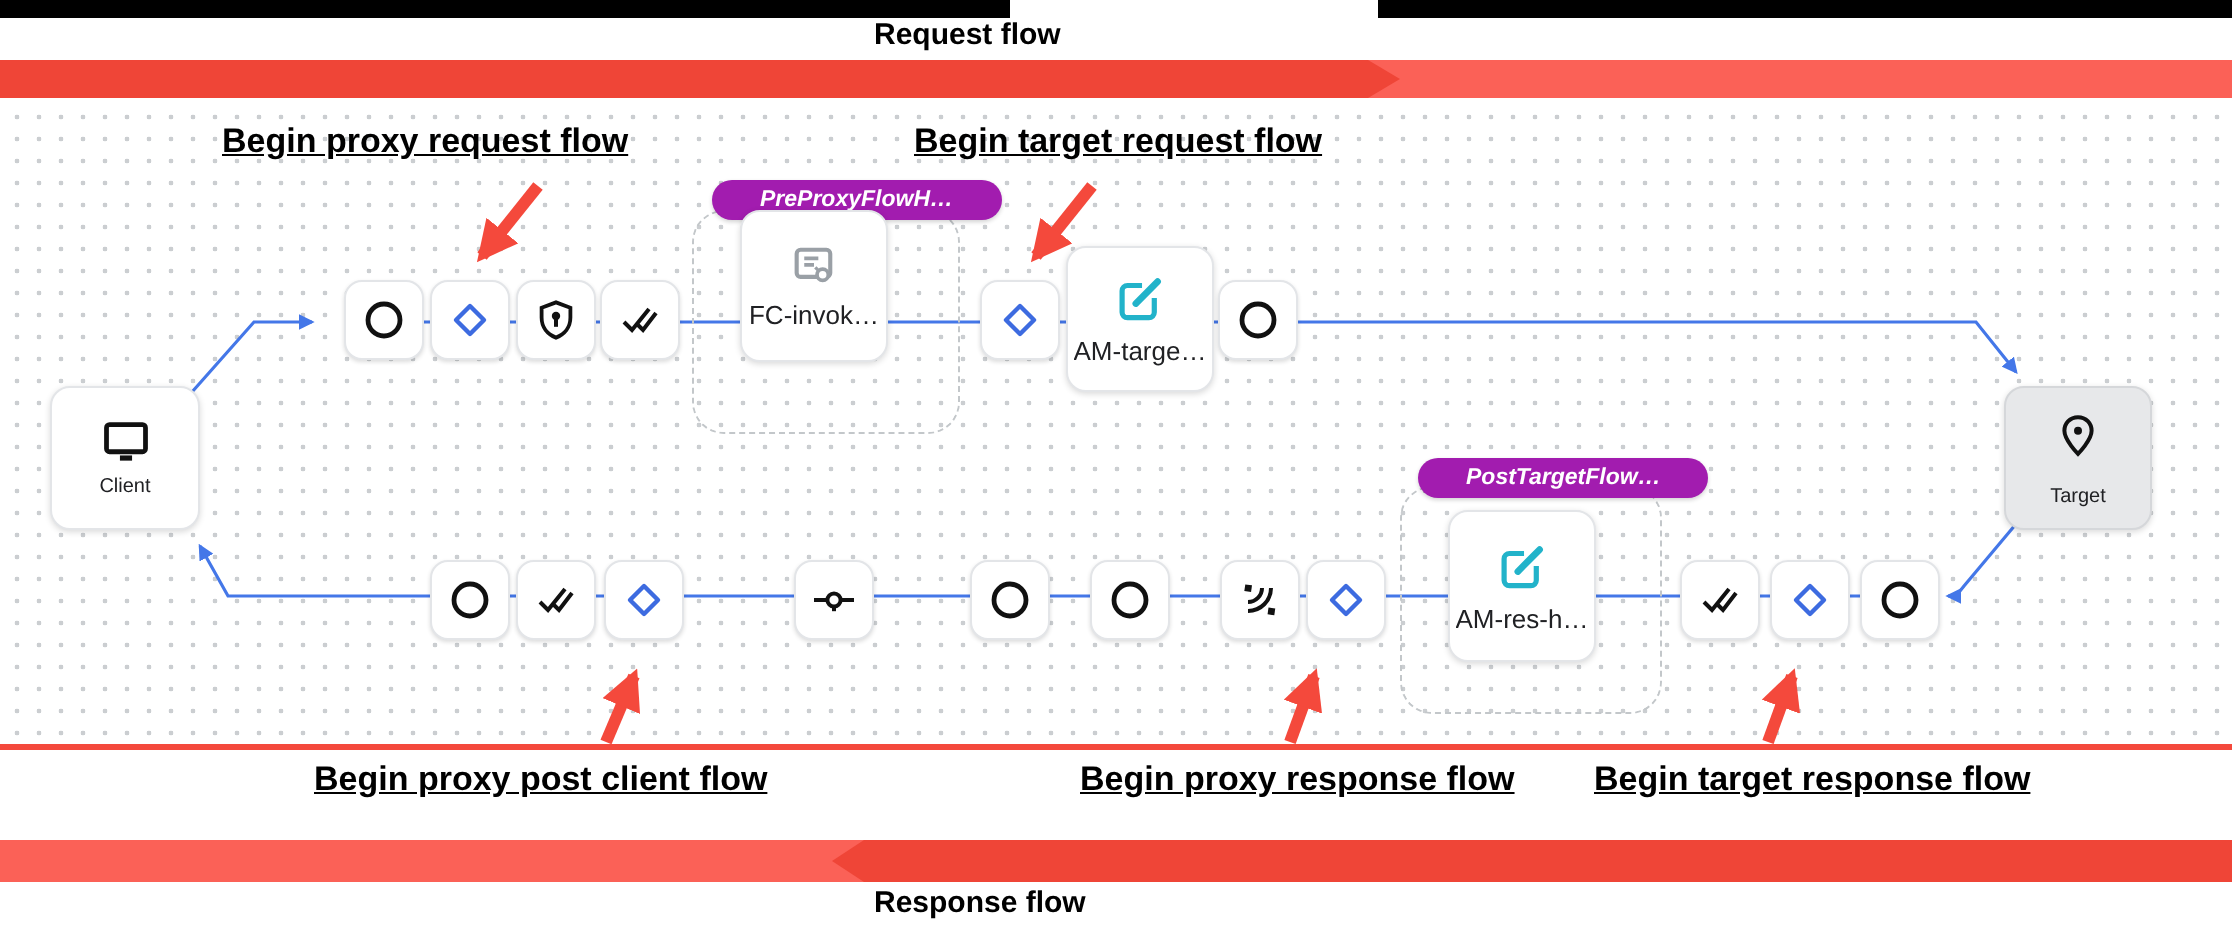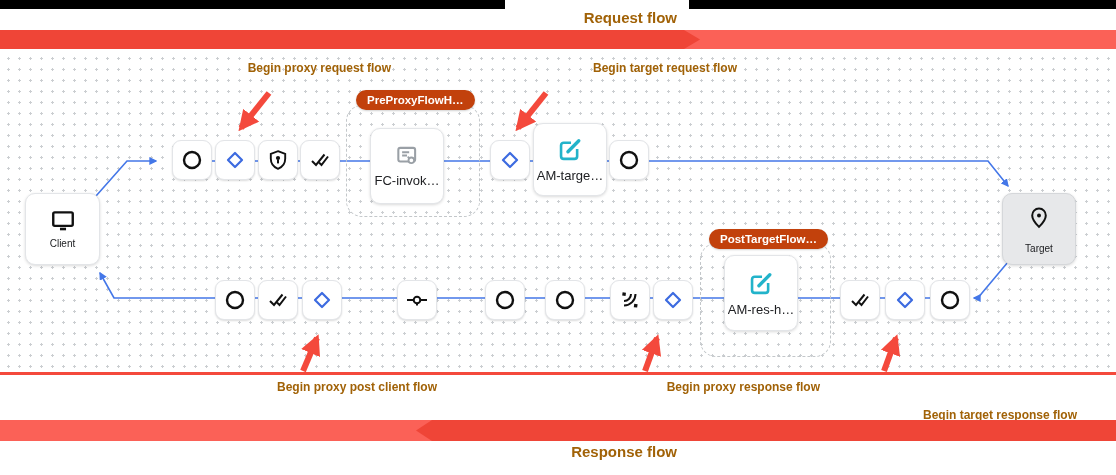--- a/index.html
+++ b/index.html
@@ -15,40 +15,40 @@
   .flow-bar{left:0;width:1116px;background:#fb6157;}
   .flow-bar .bar-arrow{position:absolute;top:0;height:100%;background:#ef4537;}
   .request-bar{top:30px;height:19px;}
   .request-bar .bar-arrow{left:0;width:700px;
     clip-path:polygon(0 0, calc(100% - 16px) 0, 100% 50%, calc(100% - 16px) 100%, 0 100%);}
   .response-bar{top:420px;height:21px;}
   .response-bar .bar-arrow{right:0;width:700px;
     clip-path:polygon(0 50%, 16px 0, 100% 0, 100% 100%, 16px 100%);}
   .red-line{left:0;top:372px;width:1116px;height:3px;background:#f4493c;}
   
-  .red-label{color:#a16207;font-weight:700;text-align:right;white-space:nowrap;}
+  .red-label{color:#000000;font-weight:700;text-align:left;white-space:nowrap;}
   .banner-label{font-size:15px;}
-  .annot-label{font-size:12px;}
+  .annot-label{font-size:17px;text-decoration:underline;}
   
   .canvas{left:0;top:49px;width:1116px;height:323px;background:#fff;
     background-image:radial-gradient(circle,#cbced1 1.15px,transparent 1.3px);
     background-size:11px 11px;background-position:3px 4px;}
   
   .small-node{width:38px;height:38px;background:#fff;border:1px solid #e3e5e8;border-radius:9px;
     box-shadow:0 1px 2px rgba(0,0,0,.14);display:flex;align-items:center;justify-content:center;}
   .card-node{background:#fff;border:1px solid #e3e5e8;border-radius:10px;
     box-shadow:0 1px 3px rgba(0,0,0,.15);display:flex;flex-direction:column;align-items:center;
     justify-content:center;gap:5px;font-size:13px;color:#202124;}
   .stacked::after{content:"";position:absolute;z-index:-1;left:9px;top:9px;width:100%;height:100%;
     background:#fff;border:1px solid #e4e6e9;border-radius:10px;box-shadow:0 1px 2px rgba(0,0,0,.12);}
   .endpoint-label{font-size:10px;color:#202124;}
   .target-node{background:#e7e8ea;border-color:#d5d7da;}
   .group-box{border:1.6px dashed #c3c7ca;border-radius:16px;}
-  .hook-badge{background:#c2410c;color:#fff;font-weight:700;font-size:11.5px;padding:4px 11px;
-    border-radius:13px;white-space:nowrap;box-shadow:0 1px 2px rgba(0,0,0,.18);}
+  .hook-badge{background:#a21caf;color:#fff;font-weight:700;font-size:11.5px;padding:4px 24px;
+    border-radius:13px;white-space:nowrap;box-shadow:0 1px 2px rgba(0,0,0,.18);font-style:italic;}
   .card-label{max-width:68px;overflow:hidden;white-space:nowrap;}
   svg{display:block;}
   .overlay-svg{left:0;top:0;pointer-events:none;}
 </style>
 </head>
 <body>
 
 <div class="abs black-bar"></div>
 <div class="abs black-bar-gap"></div>
 
@@ -138,21 +138,21 @@
 </div>
 <div class="abs small-node" style="left:300px;top:140px;">
   <span>
     <svg width="22" height="22" viewBox="0 0 22 22" fill="none" stroke="#111" stroke-width="2">
       <path d="M3 12 L7 16 L15.5 5.5"></path>
         <path d="M10 13.5 L12.5 16 L19 7.5"></path>
     </svg>
   </span>
 </div>
 
-<div class="abs card-node stacked" style="left:370px;top:128px;width:72px;height:74px;">
+<div class="abs card-node stacked" style="left:370px;top:105px;width:72px;height:74px;">
   <span>
     <svg width="26" height="24" viewBox="0 0 24 22" fill="none" stroke="#9aa0a6">
       <rect x="4" y="3.5" width="15.5" height="12.5" rx="1.8" stroke-width="1.9"></rect>
       <path d="M7.5 7.5 h6.5 M7.5 10.5 h4.5" stroke-width="1.7"></path>
       <circle cx="16" cy="15" r="2.6" stroke-width="1.7" fill="#fff"></circle>
       <path d="M14 13 L12.6 11.6" stroke-width="1.5"></path>
     </svg>
   </span>
   <span class="card-label">FC-invok…</span>
 </div>
@@ -277,18 +277,18 @@
     <svg width="22" height="22" viewBox="0 0 22 22">
         <circle cx="11" cy="11" r="8" fill="none" stroke="#111" stroke-width="2.4"></circle>
       </svg>
   </span>
 </div>
 
 <div class="abs red-line"></div>
 
 <div class="abs red-label annot-label" style="left:157px;top:380px;width:280px;">Begin proxy post client flow</div>
 <div class="abs red-label annot-label" style="left:540px;top:380px;width:280px;">Begin proxy response flow</div>
-<div class="abs red-label annot-label" style="left:797px;top:380px;width:280px;margin-top:28px;">Begin target response flow</div>
+<div class="abs red-label annot-label" style="left:797px;top:380px;width:280px;">Begin target response flow</div>
 
 <div class="abs flow-bar response-bar">
   <div class="bar-arrow"></div>
 </div>
 <div class="abs red-label banner-label" style="left:437px;top:443px;width:240px;">Response flow</div>
 
 </body></html>

